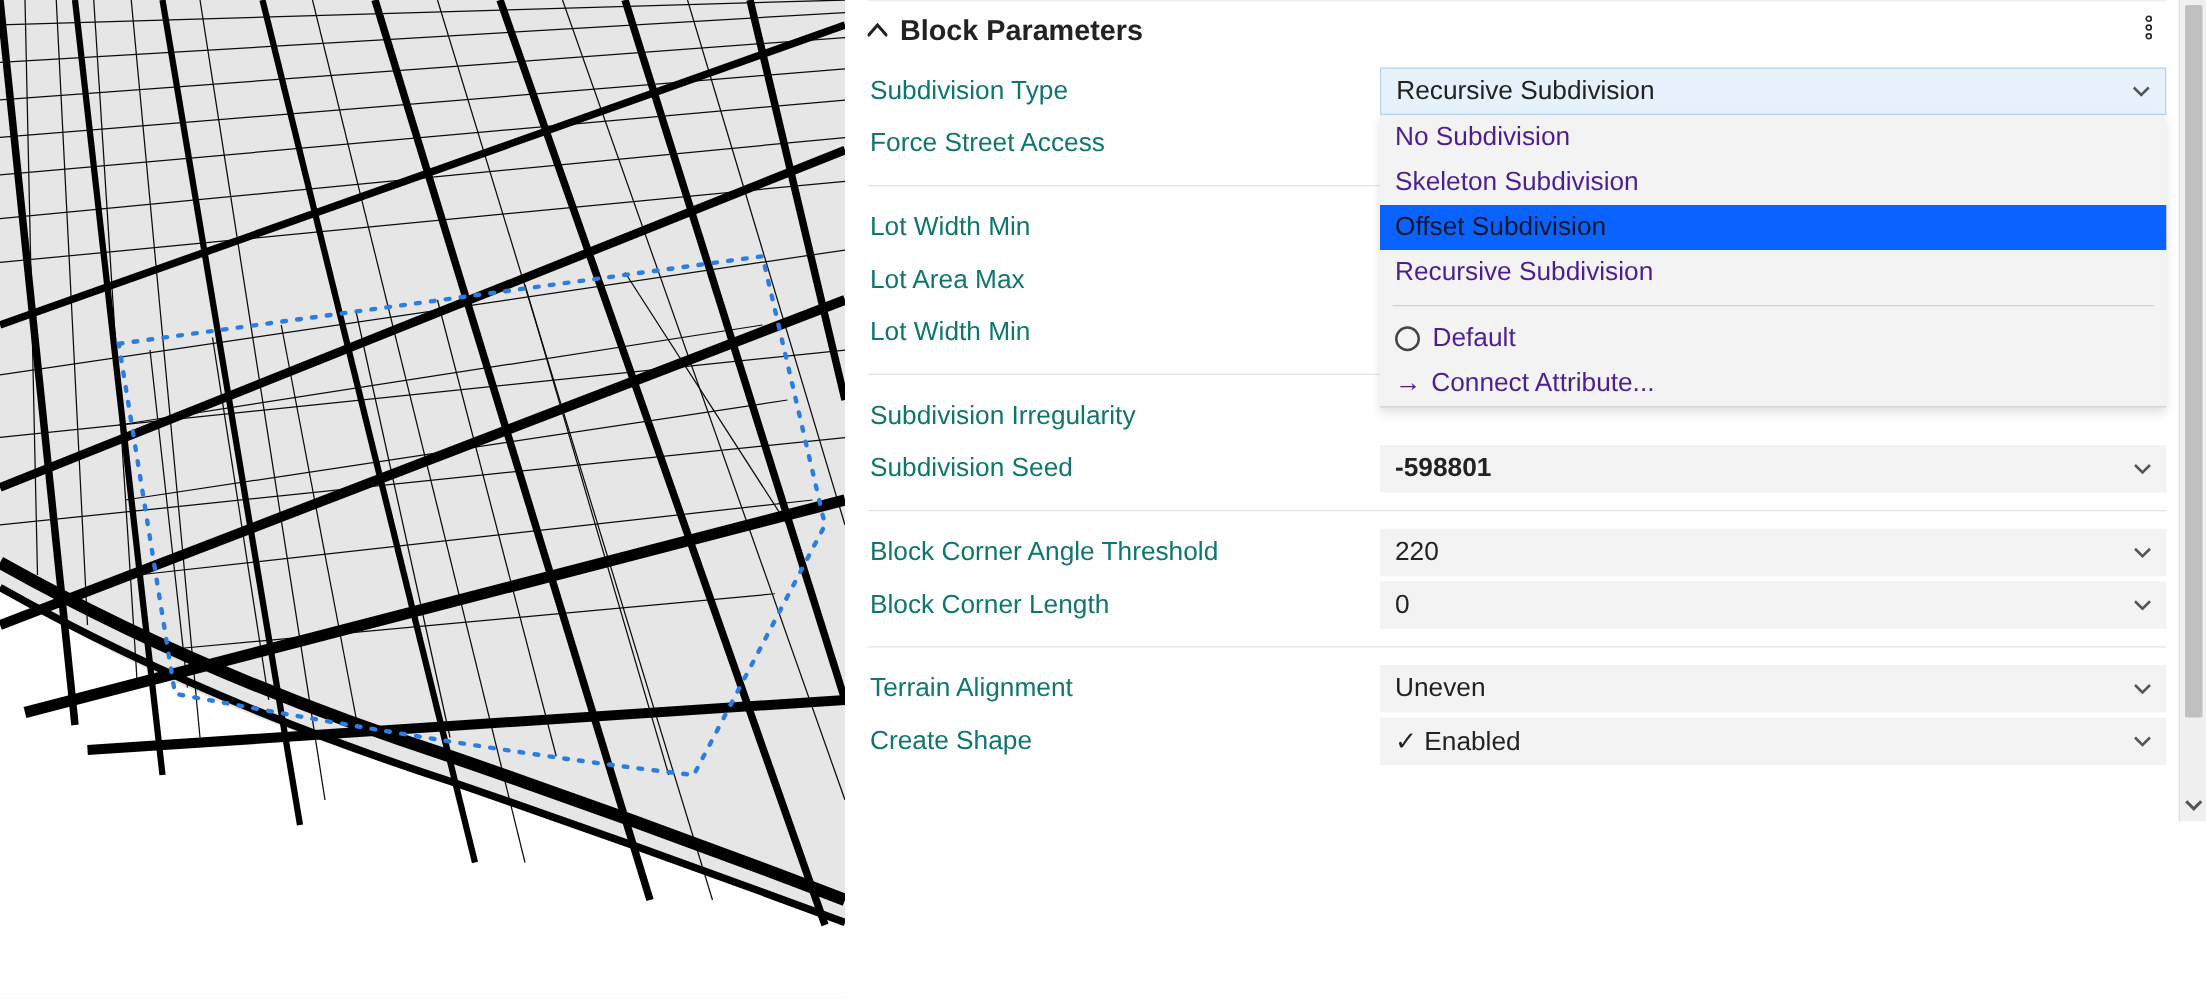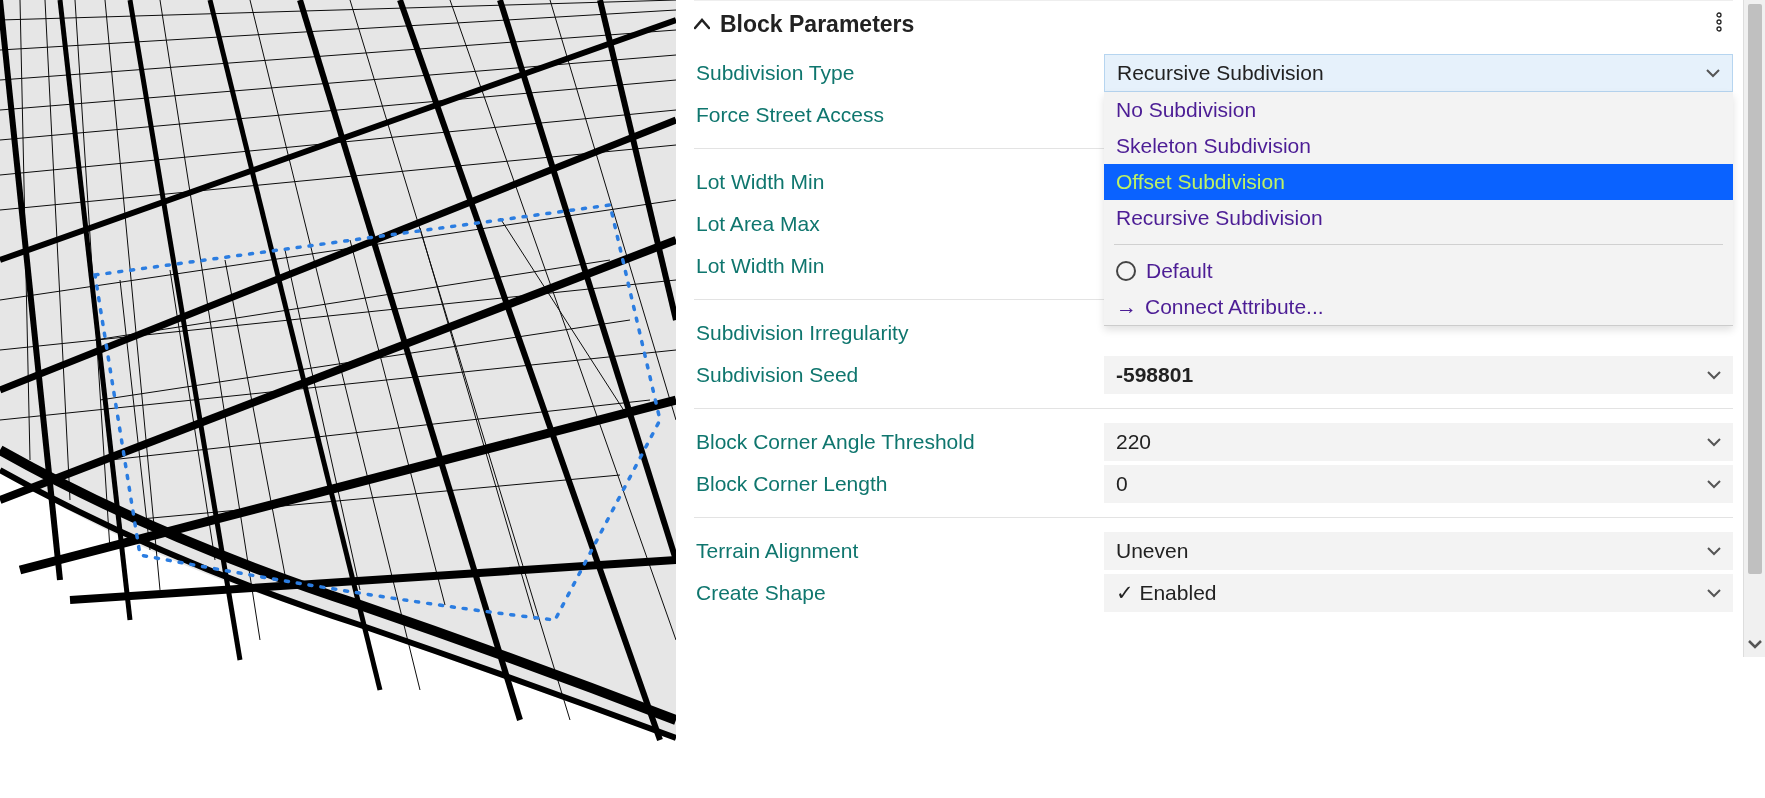--- a/index.html
+++ b/index.html
@@ -129,21 +129,21 @@
   .dropdown-inner { }
   .dd-item {
     padding: 6px 12px;
     font-size: 21px;
     color: #4c1d95;
     display: flex;
     align-items: center;
   }
   .dd-item.highlight {
     background: #0a62ff;
-    color: #bef264;
+    color: #0f172a;
   }
   .dd-sep {
     height: 1px;
     background: #d0d0d0;
     margin: 8px 10px;
   }
   .dd-item .radio {
     width: 20px; height: 20px;
     border: 2px solid #444;
     border-radius: 50%;

